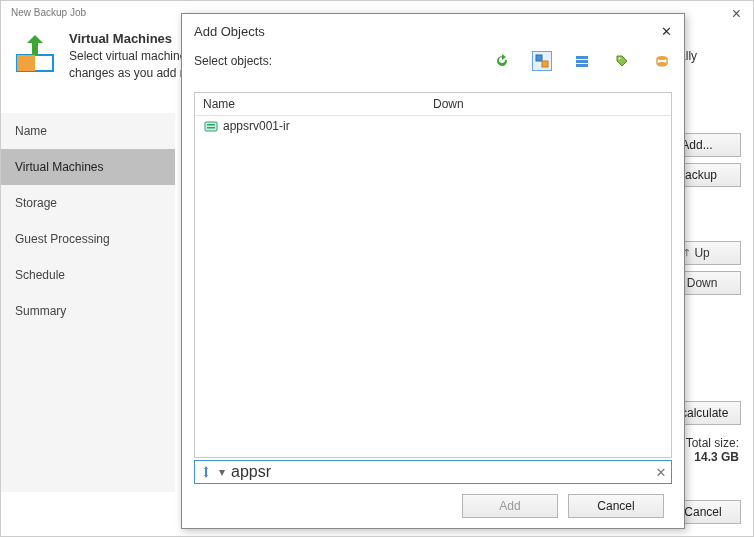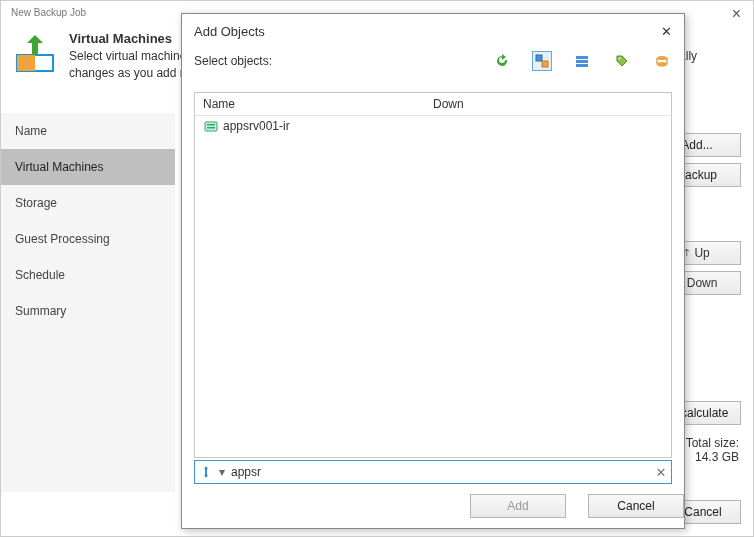--- a/index.html
+++ b/index.html
@@ -12,44 +12,44 @@
 .h-text .bold{font-weight:700;font-size:13px}
 .h-text .sub{color:#333;margin-top:2px;line-height:1.4}
 .sidebar{position:absolute;top:112px;left:0;width:174px;bottom:44px;background:#f5f5f5}
 .nav-item{padding:11px 14px;color:#444;cursor:pointer}
 .nav-item.active{background:#bfbfbf;color:#222}
 .panel-r{position:absolute;top:132px;right:12px;width:88px;display:flex;flex-direction:column;gap:6px}
 .btn{height:24px;border:1px solid #b5b5b5;background:linear-gradient(#f8f8f8,#eaeaea);display:flex;align-items:center;justify-content:center;gap:5px;cursor:pointer;padding:0 22px;color:#222}
 .btn.dis{color:#9a9a9a}
 .spacer{height:18px}
 .total{position:absolute;right:14px;bottom:72px;text-align:right;font-size:12px}
-.total .b{font-weight:400}
+.total .b{font-weight:700}
 .bottom-r{position:absolute;right:12px;bottom:12px;display:flex;gap:8px}
 .bottom-r .btn{width:76px;height:24px}
 .content-box{position:absolute;top:132px;left:190px;right:116px;bottom:72px;border:1px solid #c7c7c7;background:#fff}
 
 .modal{position:absolute;top:12px;left:180px;width:504px;height:516px;background:#fff;border:1px solid #888;box-shadow:2px 2px 8px rgba(0,0,0,.25)}
 .m-title{padding:10px 12px 6px;display:flex;justify-content:space-between;align-items:center}
 .m-title span{font-size:13px}
 .m-close{font-size:16px;color:#333;cursor:pointer}
 .m-toolbar{display:flex;align-items:center;padding:6px 12px 4px;gap:20px}
 .m-toolbar .lbl{flex:1;color:#333}
 .ticon{width:20px;height:20px;display:flex;align-items:center;justify-content:center;cursor:pointer;border:1px solid transparent}
 .ticon.sel{border:1px solid #6aa7e0;background:#e4f0fb}
 .list{position:absolute;top:78px;left:12px;right:12px;bottom:70px;border:1px solid #c7c7c7;background:#fff}
 .list-head{display:flex;border-bottom:1px solid #e2e2e2;padding:4px 8px;color:#333}
 .col-n{flex:0 0 230px}
 .col-t{flex:1}
 .row{display:flex;padding:3px 8px;}
 .row .ic{width:16px;height:16px;margin-right:4px}
 .search{position:absolute;left:12px;right:12px;bottom:44px;height:24px;border:1px solid #3e95d6;display:flex;align-items:center;background:#fff}
 .search .sic{width:22px;display:flex;align-items:center;justify-content:center}
-.search input{flex:1;border:none;outline:none;font-size:12px;padding:2px 4px}
+.search input{flex:1;border:none;outline:none;font-size:16px;padding:2px 4px}
 .search .clr{width:20px;color:#777;cursor:pointer;text-align:center;font-size:13px}
-.m-btns{position:absolute;right:0;bottom:10px;display:flex;gap:22px}
+.m-btns{position:absolute;right:20px;bottom:10px;display:flex;gap:10px}
 .m-btns .btn{width:96px;height:24px}
 .arrow{font-size:10px}
 </style>
 </head>
 <body>
 
 <div class="main-title">New Backup Job</div>
 <div class="main-close">×</div>
 
 <div class="header">

